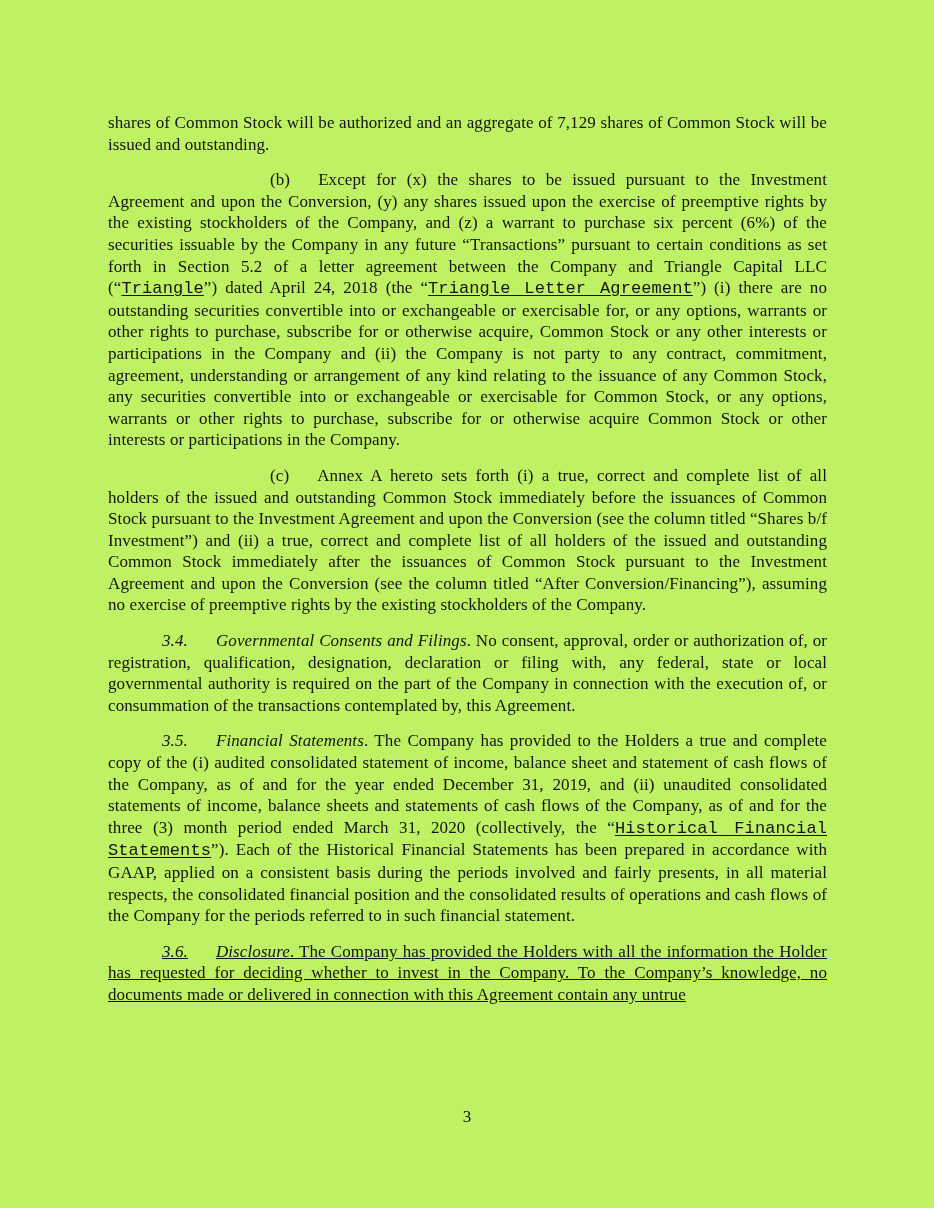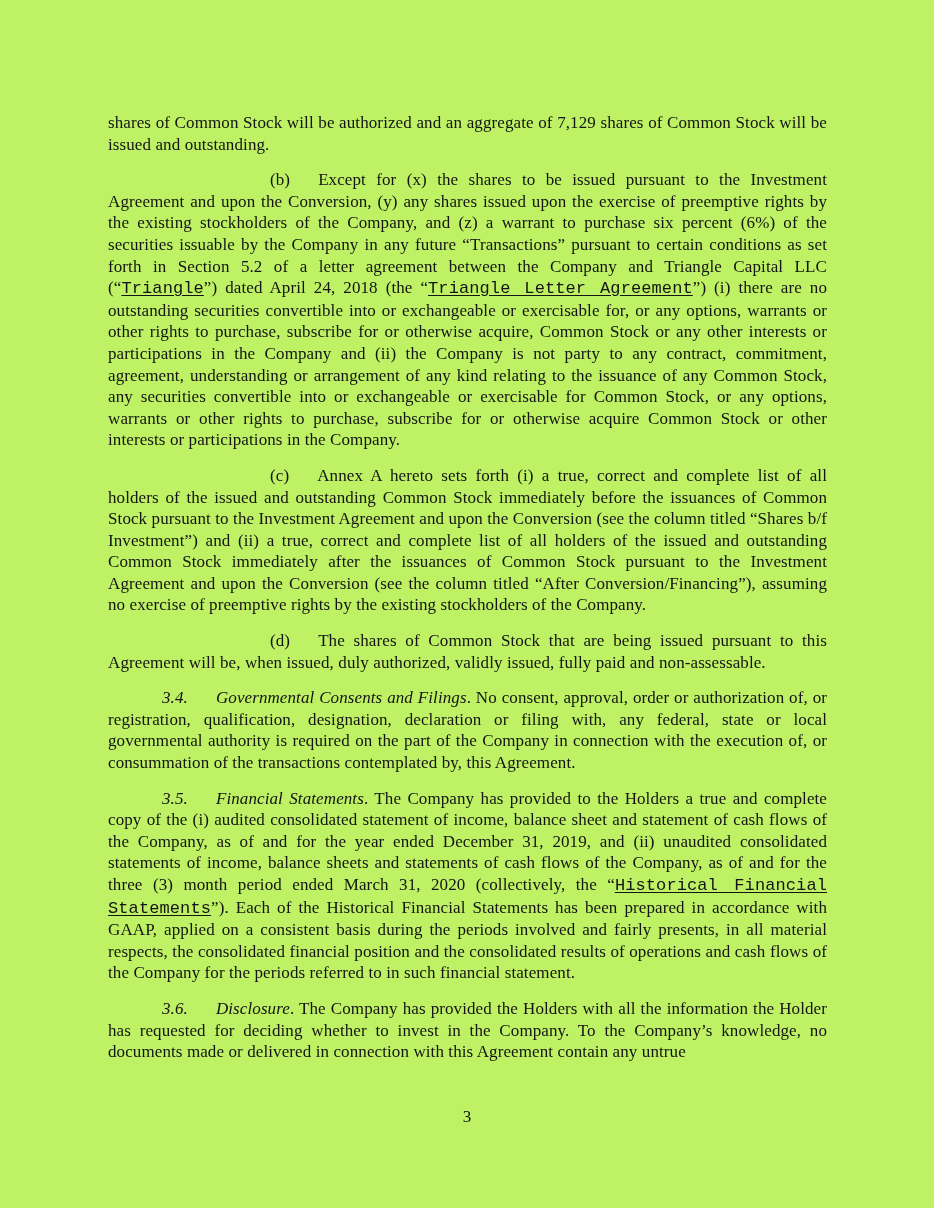--- a/index.html
+++ b/index.html
@@ -23,21 +23,21 @@
     top: 112px;
     width: 719px;
   }
   p.para {
     margin: 0 0 14px 0;
     font-size: 17px;
     line-height: 21.6px;
     text-align: justify;
     letter-spacing: 0.1px;
   }
-  p.para:last-child { margin-bottom: 0; }
+  p.para:last-child { margin-bottom: 0; text-decoration: underline; }
   .para-plain   { text-indent: 0; }
   .para-clause  { text-indent: 162px; }
   .para-section { text-indent: 54px; }
   .tab {
     display: inline-block;
     width: 28px;
   }
   .run-u {
     text-decoration: underline;
     text-underline-offset: 2px;
@@ -55,19 +55,18 @@
   }
 </style>
 </head>
 <body>
 
 <div class="page">
   <div class="text-block">
       <p class="para para-plain"><span class="">shares of Common Stock will be authorized and an aggregate of 7,129 shares of Common Stock will be issued and outstanding.</span></p>
       <p class="para para-clause"><span class="">(b)</span><span class="tab"></span><span class="">Except for (x) the shares to be issued pursuant to the Investment Agreement and upon the Conversion, (y) any shares issued upon the exercise of preemptive rights by the existing stockholders of the Company, and (z) a warrant to purchase six percent (6%) of the securities issuable by the Company in any future “Transactions” pursuant to certain conditions as set forth in Section 5.2 of a letter agreement between the Company and Triangle Capital LLC (“</span><span class="run-u">Triangle</span><span class="">”) dated April 24, 2018 (the “</span><span class="run-u">Triangle Letter Agreement</span><span class="">”) (i) there are no outstanding securities convertible into or exchangeable or exercisable for, or any options, warrants or other rights to purchase, subscribe for or otherwise acquire, Common Stock or any other interests or participations in the Company and (ii) the Company is not party to any contract, commitment, agreement, understanding or arrangement of any kind relating to the issuance of any Common Stock, any securities convertible into or exchangeable or exercisable for Common Stock, or any options, warrants or other rights to purchase, subscribe for or otherwise acquire Common Stock or other interests or participations in the Company.</span></p>
       <p class="para para-clause"><span class="">(c)</span><span class="tab"></span><span class="">Annex A hereto sets forth (i) a true, correct and complete list of all holders of the issued and outstanding Common Stock immediately before the issuances of Common Stock pursuant to the Investment Agreement and upon the Conversion (see the column titled “Shares b/f Investment”) and (ii) a true, correct and complete list of all holders of the issued and outstanding Common Stock immediately after the issuances of Common Stock pursuant to the Investment Agreement and upon the Conversion (see the column titled “After Conversion/Financing”), assuming no exercise of preemptive rights by the existing stockholders of the Company.</span></p>
-      <p class="para para-clause"><span class="">(d)</span><span class="tab"></span><span class="">The shares of Common Stock that are being issued pursuant to this Agreement will be, when issued, duly authorized, validly issued, fully paid and non-assessable.</span></p>
       <p class="para para-section"><span class="run-i">3.4.</span><span class="tab"></span><span class="run-i">Governmental Consents and Filings</span><span class="">. No consent, approval, order or authorization of, or registration, qualification, designation, declaration or filing with, any federal, state or local governmental authority is required on the part of the Company in connection with the execution of, or consummation of the transactions contemplated by, this Agreement.</span></p>
       <p class="para para-section"><span class="run-i">3.5.</span><span class="tab"></span><span class="run-i">Financial Statements</span><span class="">. The Company has provided to the Holders a true and complete copy of the (i) audited consolidated statement of income, balance sheet and statement of cash flows of the Company, as of and for the year ended December 31, 2019, and (ii) unaudited consolidated statements of income, balance sheets and statements of cash flows of the Company, as of and for the three (3) month period ended March 31, 2020 (collectively, the “</span><span class="run-u">Historical Financial Statements</span><span class="">”). Each of the Historical Financial Statements has been prepared in accordance with GAAP, applied on a consistent basis during the periods involved and fairly presents, in all material respects, the consolidated financial position and the consolidated results of operations and cash flows of the Company for the periods referred to in such financial statement.</span></p>
       <p class="para para-section"><span class="run-i">3.6.</span><span class="tab"></span><span class="run-i">Disclosure</span><span class="">. The Company has provided the Holders with all the information the Holder has requested for deciding whether to invest in the Company. To the Company’s knowledge, no documents made or delivered in connection with this Agreement contain any untrue</span></p>
     </div>
   <div class="page-number">3</div>
 </div>
 
 </body></html>

